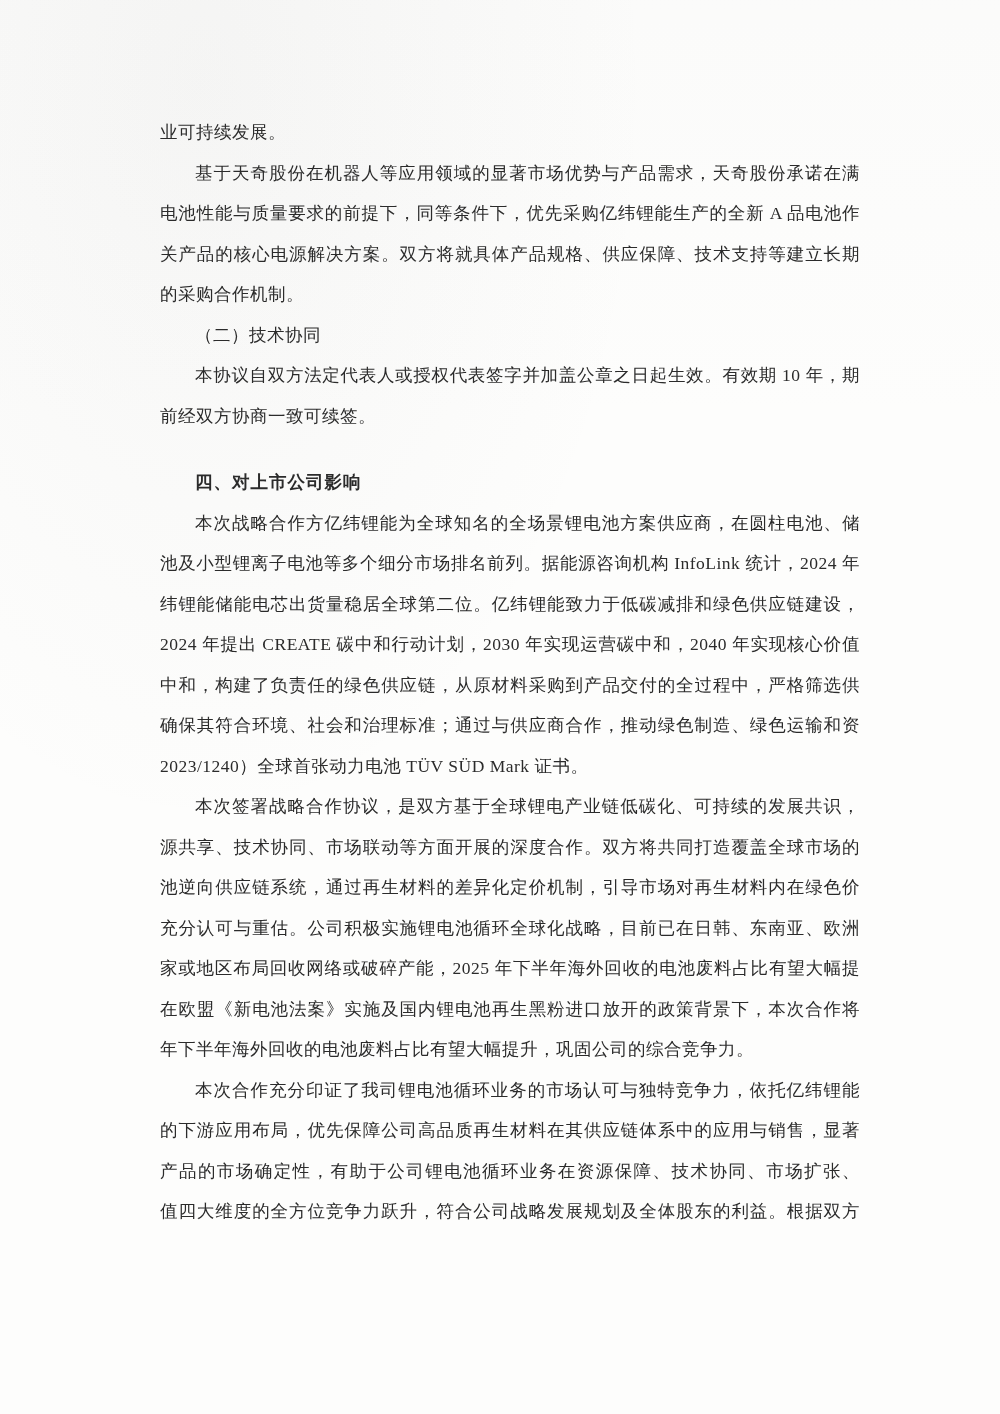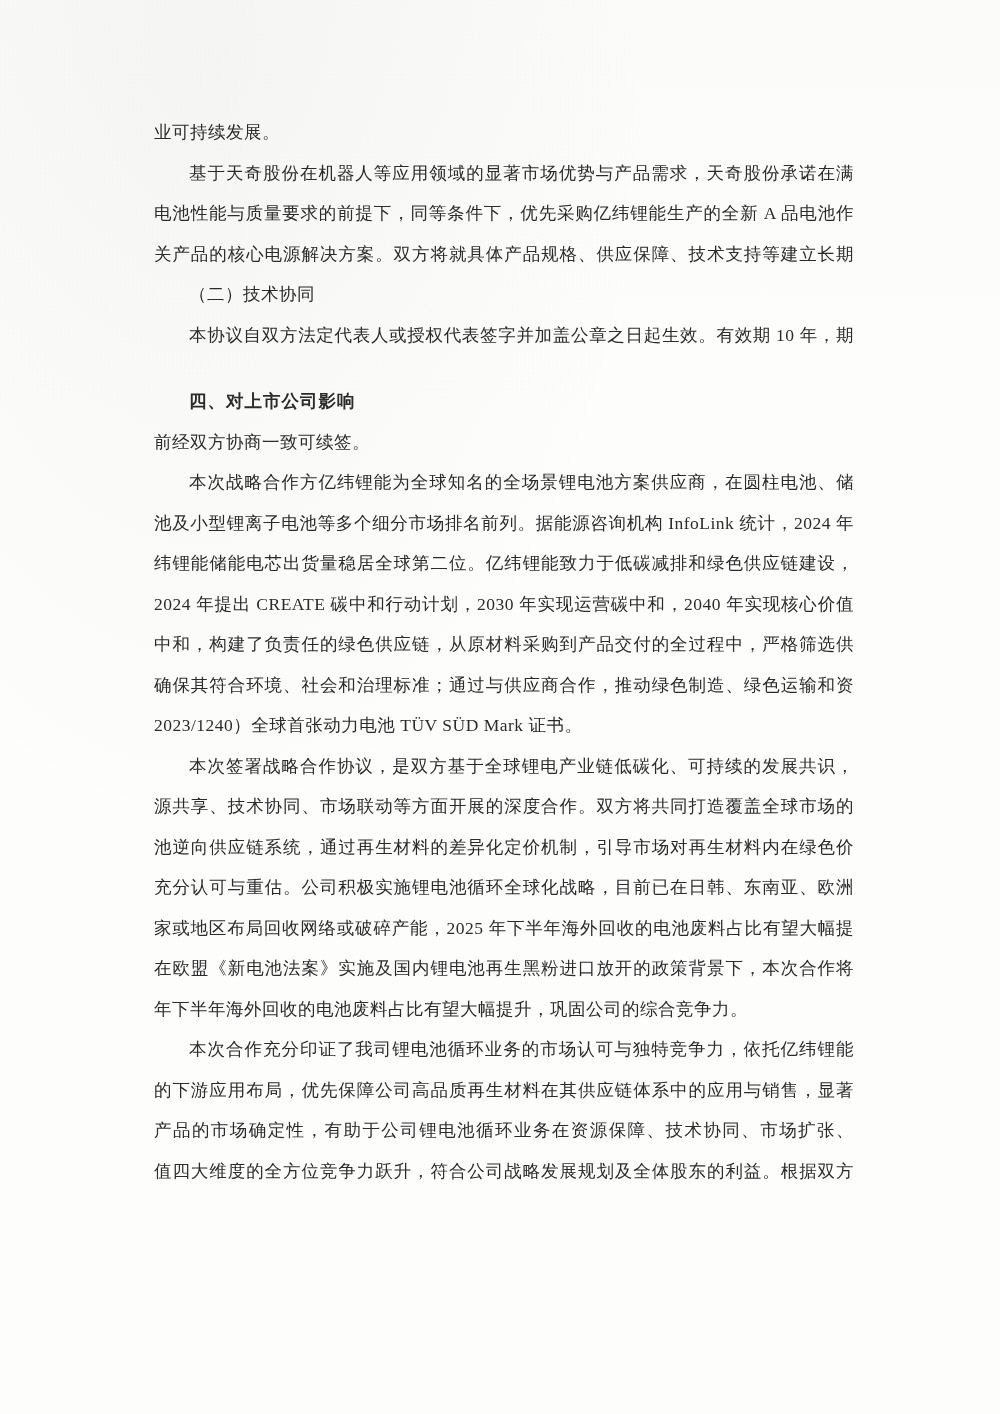--- a/index.html
+++ b/index.html
@@ -20,21 +20,21 @@
     content: "";
     position: absolute;
     inset: 0;
     background:
       radial-gradient(ellipse at 20% 6%, rgba(120,120,120,0.05), rgba(0,0,0,0) 40%),
       linear-gradient(180deg, rgba(200,200,200,0.04), rgba(255,255,255,0) 30%);
     pointer-events: none;
   }
   .content {
     position: absolute;
-    left: 154px;
+    left: 160px;
     top: 112px;
     width: 700px;
     color: #2b2b2b;
     font-size: 17.5px;
   }
   .line {
     height: 40.5px;
     line-height: 40.5px;
     white-space: nowrap;
     letter-spacing: 0.5px;
@@ -62,24 +62,25 @@
 </style>
 </head>
 <body>
 
 <div class="page">
   <div class="content">
       <div class="line">业可持续发展。</div>
       <div class="line indent justify">基于天奇股份在机器人等应用领域的显著市场优势与产品需求，天奇股份承诺在满足其</div>
       <div class="line justify">电池性能与质量要求的前提下，同等条件下，优先采购亿纬锂能生产的全新 A 品电池作为相</div>
       <div class="line justify">关产品的核心电源解决方案。双方将就具体产品规格、供应保障、技术支持等建立长期稳定</div>
+      <div class="line">的采购合作机制。</div>
       <div class="line indent">（二）技术协同</div>
       <div class="line indent justify">本协议自双方法定代表人或授权代表签字并加盖公章之日起生效。有效期 10 年，期满</div>
+      <div class="line">前经双方协商一致可续签。</div>
       <div class="line indent bold gap">四、对上市公司影响</div>
-      <div class="line">前经双方协商一致可续签。</div>
       <div class="line indent justify">本次战略合作方亿纬锂能为全球知名的全场景锂电池方案供应商，在圆柱电池、储能电</div>
       <div class="line justify">池及小型锂离子电池等多个细分市场排名前列。据能源咨询机构 InfoLink 统计，2024 年亿</div>
       <div class="line justify">纬锂能储能电芯出货量稳居全球第二位。亿纬锂能致力于低碳减排和绿色供应链建设，于</div>
       <div class="line justify">2024 年提出 CREATE 碳中和行动计划，2030 年实现运营碳中和，2040 年实现核心价值链碳</div>
       <div class="line justify">中和，构建了负责任的绿色供应链，从原材料采购到产品交付的全过程中，严格筛选供应商，</div>
       <div class="line justify">确保其符合环境、社会和治理标准；通过与供应商合作，推动绿色制造、绿色运输和资源的</div>
       <div class="line">2023/1240）全球首张动力电池 TÜV SÜD Mark 证书。</div>
       <div class="line indent justify">本次签署战略合作协议，是双方基于全球锂电产业链低碳化、可持续的发展共识，在资</div>
       <div class="line justify">源共享、技术协同、市场联动等方面开展的深度合作。双方将共同打造覆盖全球市场的锂电</div>
       <div class="line justify">池逆向供应链系统，通过再生材料的差异化定价机制，引导市场对再生材料内在绿色价值的</div>

